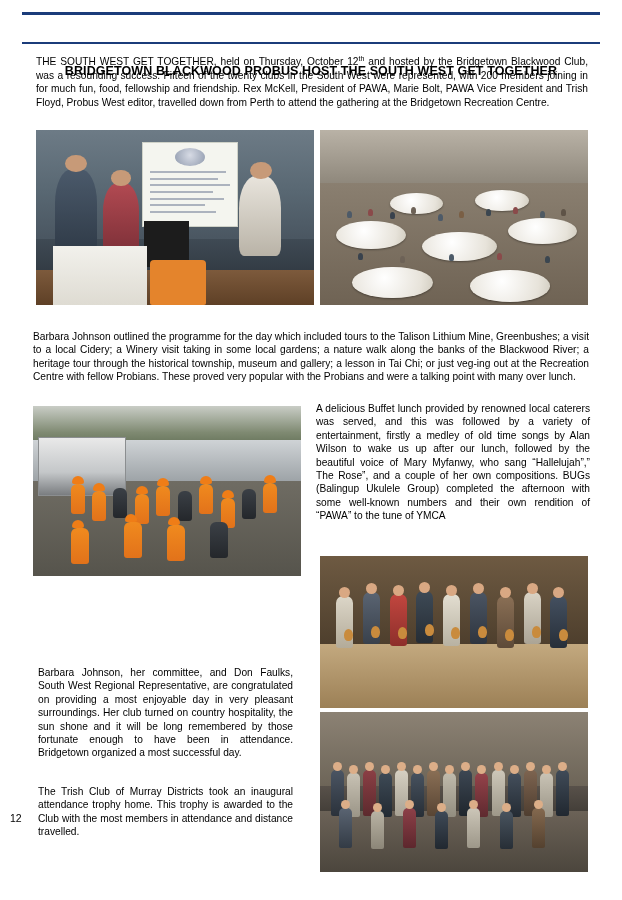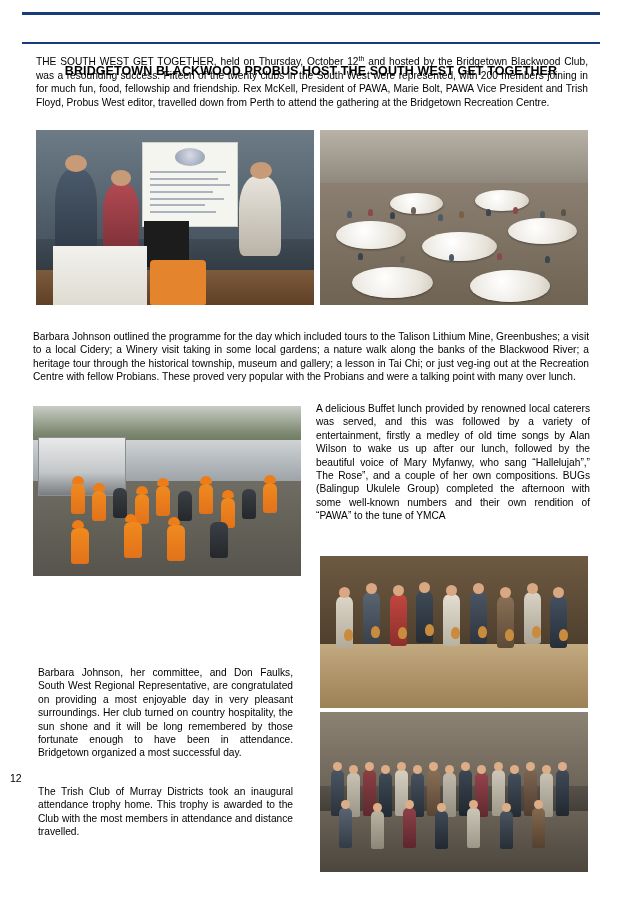--- a/index.html
+++ b/index.html
@@ -64,21 +64,21 @@
   #p-intro   { left: 36px; top: 52px;  width: 552px; }
   #p-barbara { left: 33px; top: 330px; width: 556px; }
   #p-buffet  { left: 316px; top: 402px; width: 274px; }
   #p-prizes  { left: 38px; top: 605px; width: 255px; }
   #p-congrats{ left: 38px; top: 666px; width: 255px; }
   #p-trophy  { left: 38px; top: 785px; width: 255px; }
 
   .page-number {
     position: absolute;
     left: 10px;
-    top: 772px;
+    top: 812px;
     font-size: 10.5px;
     color: #000;
   }
 
   
   .photo {
     position: absolute;
     overflow: hidden;
     background: #777;
   }

